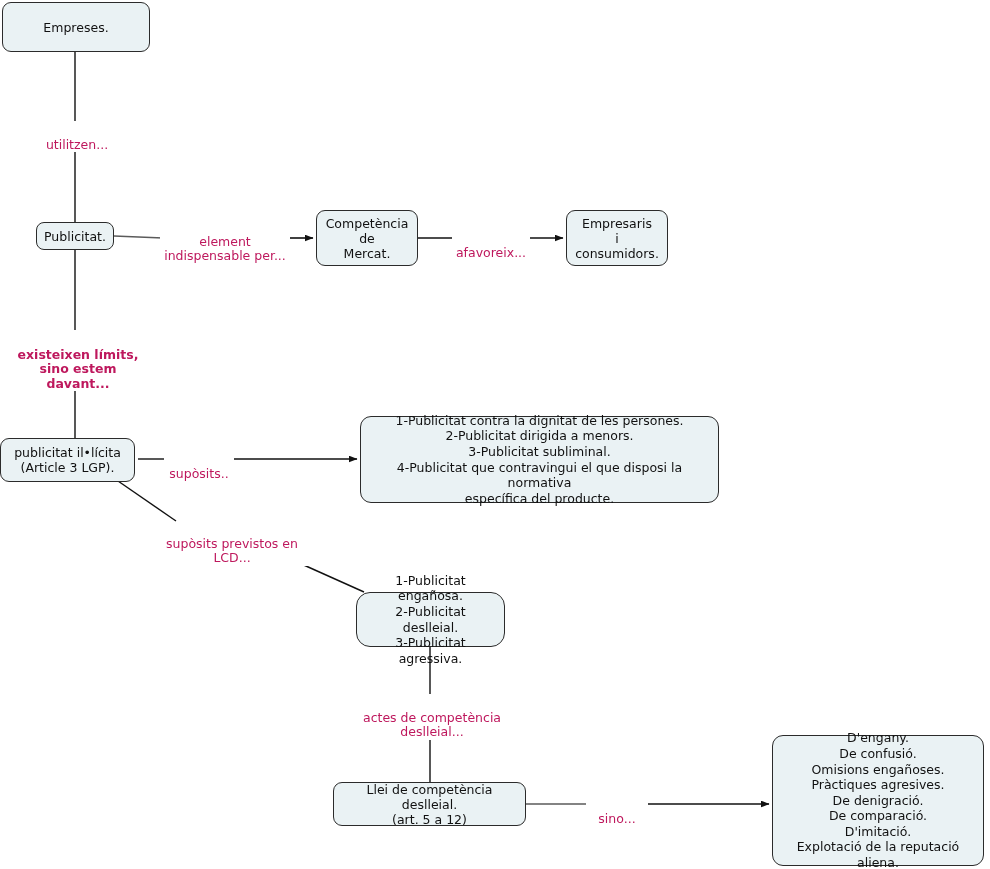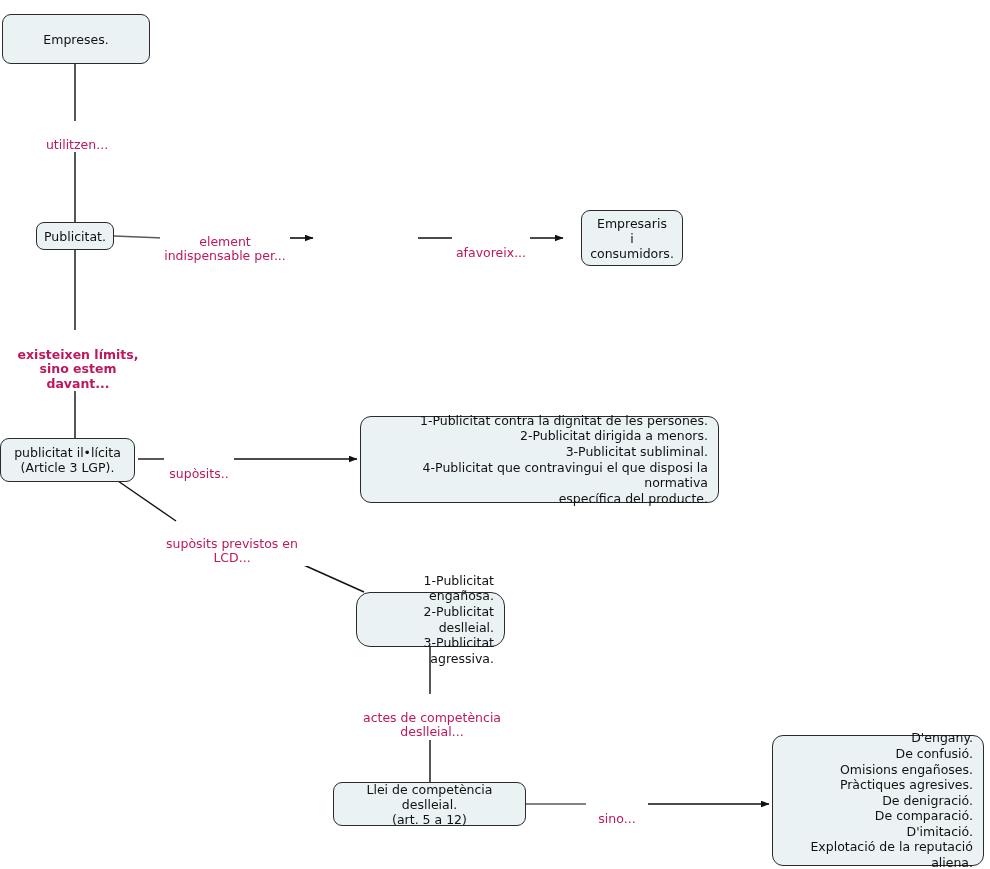--- a/index.html
+++ b/index.html
@@ -40,21 +40,21 @@
     line-height: 15px;
     color: #111111;
     z-index: 2;
   }
   .node .node-text {
     white-space: pre-line;
     padding: 0 6px;
   }
   .node.list {
     justify-content: flex-start;
-    text-align: right;
+    text-align: center;
     border-radius: 11px;
   }
   .node.list .node-text {
     white-space: pre-line;
     padding: 0 10px;
     line-height: 15.6px;
   }
   .edge-label {
     position: absolute;
     font-size: 12.5px;
@@ -97,30 +97,35 @@
     <line x1="118" y1="481" x2="176" y2="521" stroke="#111111" stroke-width="1.4"></line>
     <line x1="268" y1="549" x2="364" y2="592" stroke="#111111" stroke-width="1.4"></line>
 
     <line x1="430" y1="647" x2="430" y2="694" stroke="#111111" stroke-width="1.4"></line>
     <line x1="430" y1="728" x2="430" y2="782" stroke="#111111" stroke-width="1.4"></line>
 
     <line x1="526" y1="804" x2="588" y2="804" stroke="#5a5a5a" stroke-width="1.4"></line>
     <line x1="642" y1="804" x2="769" y2="804" stroke="#111111" stroke-width="1.6" marker-end="url(#arrowhead)"></line>
   </svg>
 
-  <div class="node" style="left:2px; top:14px; width:148px; height:50px;">
+  <div class="node" style="left:2px; top:2px; width:148px; height:50px;">
     <span class="node-text">Empreses.</span>
   </div>
 
   <div class="node" style="left:36px; top:222px; width:78px; height:28px; border-radius:8px;">
     <span class="node-text">Publicitat.</span>
   </div>
 
-
-  <div class="node" style="left:566px; top:210px; width:102px; height:56px;margin-left:15px;">
+  <div class="node" style="left:316px; top:210px; width:102px; height:56px;">
+    <span class="node-text">Competència
+de
+Mercat.</span>
+  </div>
+
+  <div class="node" style="left:566px; top:210px; width:102px; height:56px;">
     <span class="node-text">Empresaris
 i
 consumidors.</span>
   </div>
 
   <div class="node" style="left:0; top:438px; width:135px; height:44px;">
     <span class="node-text">publicitat il•lícita
 (Article 3 LGP).</span>
   </div>
 

